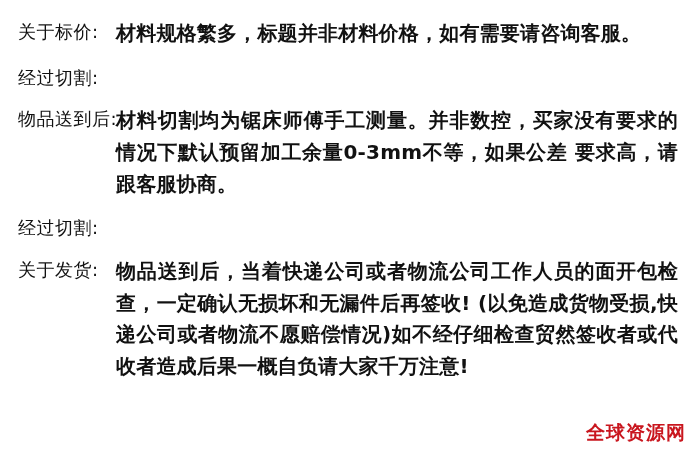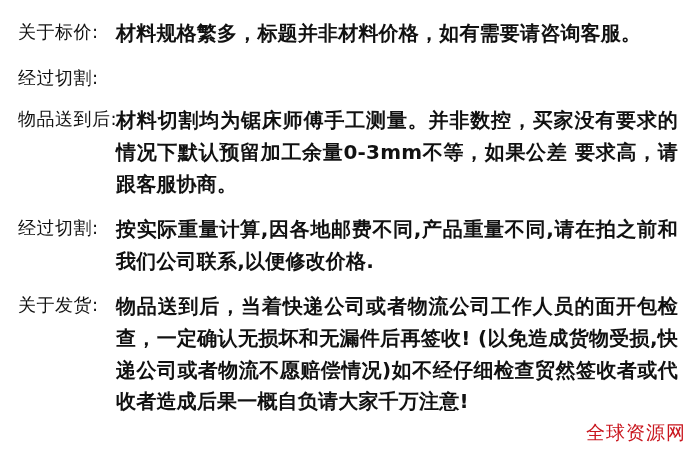--- a/index.html
+++ b/index.html
@@ -48,21 +48,21 @@
     letter-spacing: 0.2px;
     text-align: justify;
     text-justify: inter-ideograph;
     padding-right: 4px;
   }
   .watermark {
     position: absolute;
     right: 14px;
     bottom: 8px;
     font-size: 19px;
-    font-weight: normal;
+    font-weight: bold;
     color: #c9161e;
     letter-spacing: 1px;
     line-height: 1;
   }
 </style>
 </head>
 <body>
 
 <div class="sheet">
 
@@ -77,21 +77,20 @@
       <div class="note-label">经过切割:</div>
     </div>
 
     <div class="note-row">
       <div class="note-label">物品送到后:</div>
       <div class="note-body">材料切割均为锯床师傅手工测量。并非数控，买家没有要求的情况下默认预留加工余量0-3mm不等，如果公差 要求高，请跟客服协商。</div>
     </div>
 
     <div class="note-row">
       <div class="note-label">经过切割:</div>
-      <div class="note-body">按实际重量计算,因各地邮费不同,产品重量不同,请在拍之前和我们公司联系,以便修改价格.</div>
     </div>
 
     <div class="note-row">
       <div class="note-label">关于发货:</div>
       <div class="note-body">物品送到后，当着快递公司或者物流公司工作人员的面开包检查，一定确认无损坏和无漏件后再签收! (以免造成货物受损,快递公司或者物流不愿赔偿情况)如不经仔细检查贸然签收者或代收者造成后果一概自负请大家千万注意!</div>
     </div>
 
   </div>
 
   <div class="watermark">全球资源网</div>

